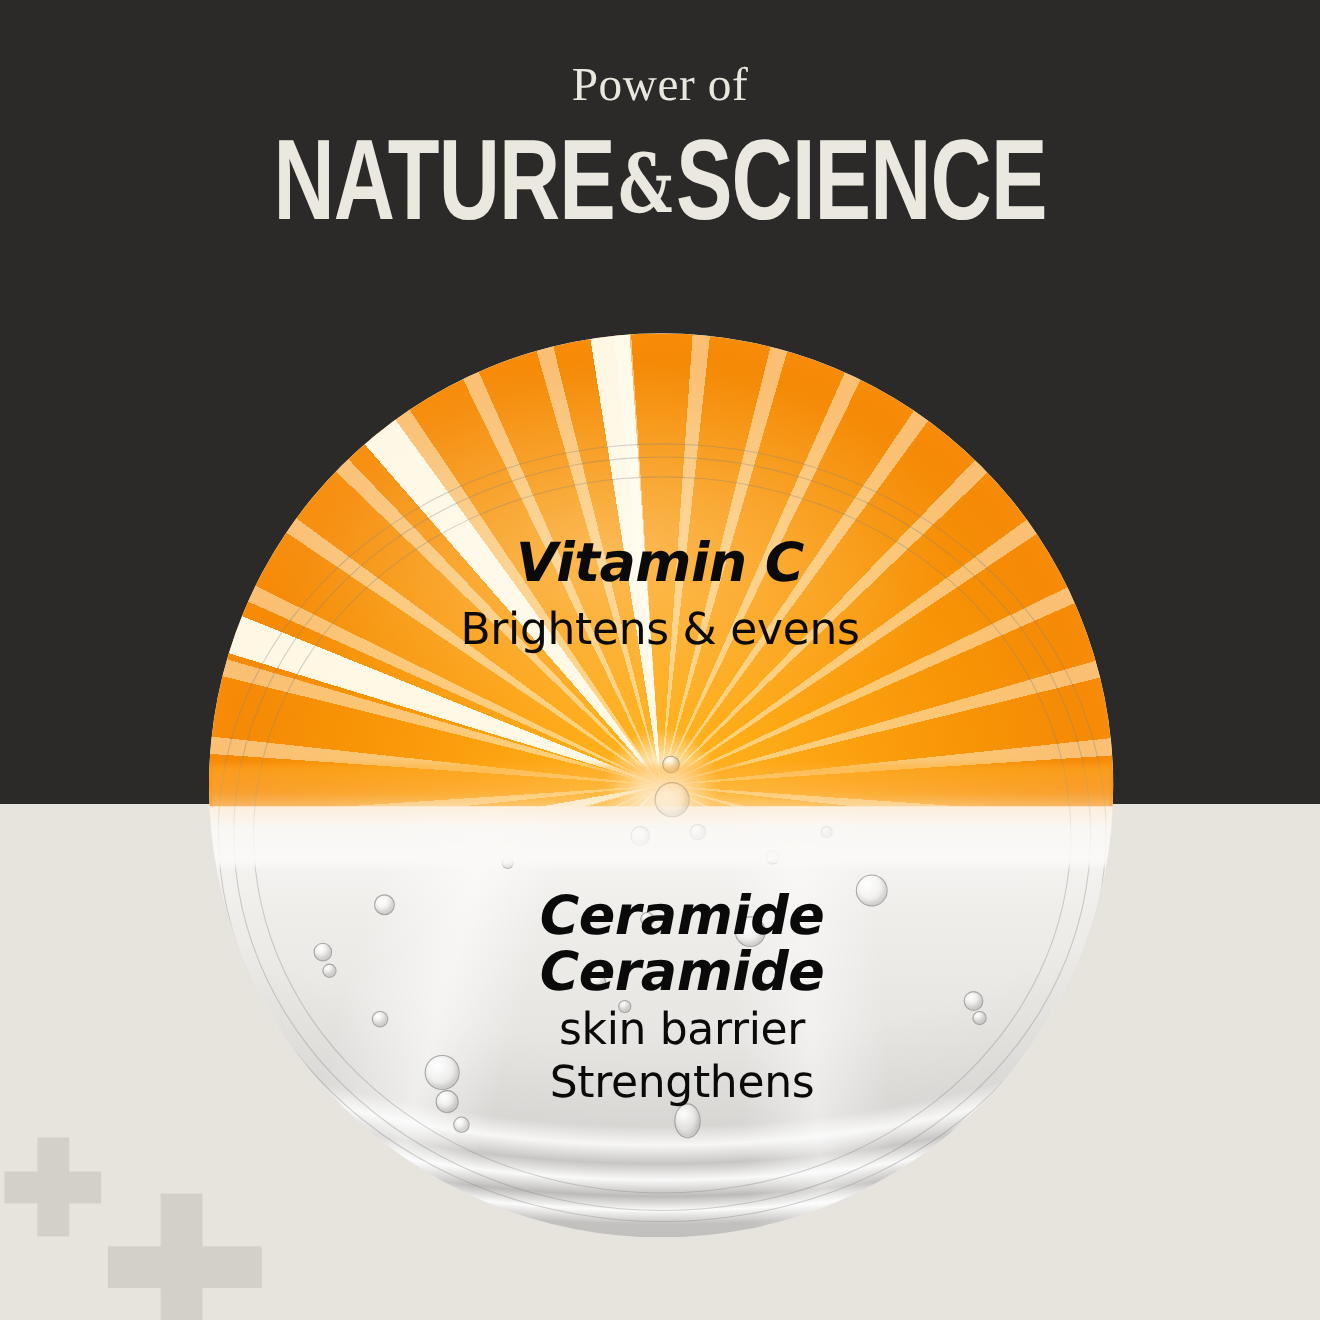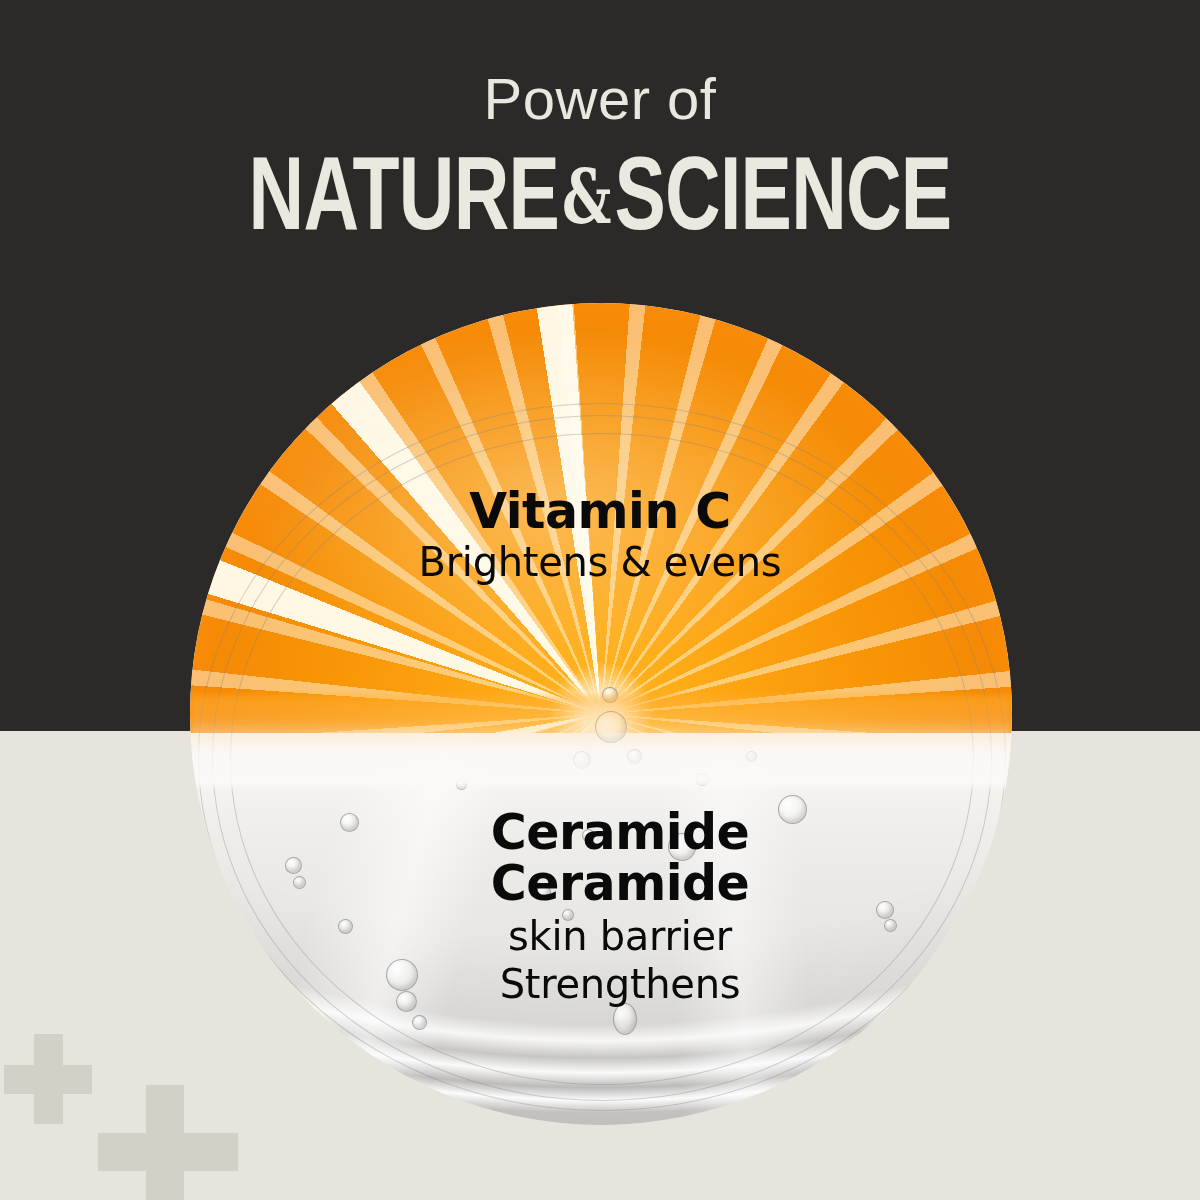--- a/index.html
+++ b/index.html
@@ -29,24 +29,24 @@
   .plus2{left:98px;top:1085px;width:140px;height:145px;}
   .plus2 .v{left:48px;top:0;width:38px;height:145px;}
   .plus2 .h{left:0;top:48px;width:140px;height:38px;}
 
   
   .headline{
     position:absolute;left:0;top:0;width:1200px;
     text-align:center;
   }
   .eyebrow{
-    margin-top:70px;
-    font-family:Liberation Sans, sans-serif;
+    margin-top:56px;
+    font-family:Liberation Serif, serif;
     font-weight:300;
-    font-size:58px;
+    font-size:43px;
     letter-spacing:.5px;
     color:#EAE7DE;
     line-height:1;
   }
   .bigline{
     margin-top:13px;
     color:#EBE8DF;
     line-height:1;
     white-space:nowrap;
     font-family:"Liberation Sans Narrow","Liberation Sans",sans-serif;
@@ -181,24 +181,24 @@
     border:1px solid rgba(130,130,130,.35);
   }
 
   
   .overlay{
     position:absolute;left:0;width:1200px;text-align:center;
     color:#0A0A0A;
     font-family:"DejaVu Sans", sans-serif;
     line-height:1.04;
   }
-  .ing-title{font-weight:bold;font-size:49px;letter-spacing:-.5px;}
+  .ing-title{font-weight:bold;font-size:49px;letter-spacing:-.5px;font-style:italic;}
   .ing-desc{font-weight:400;font-size:40px;letter-spacing:-.3px;}
   .block-vitc{top:487px;}
-  .block-vitc .ing-desc{margin-top:4px;}
+  .block-vitc .ing-desc{margin-top:14px;}
   .block-cer{top:808px;padding-left:20px;}
   .block-cer .ing-desc{margin-top:6px;}
 </style>
 </head>
 <body>
 
 <div id="stage">
 
   <div class="band-dark"></div>
   <div class="band-cream"></div>

